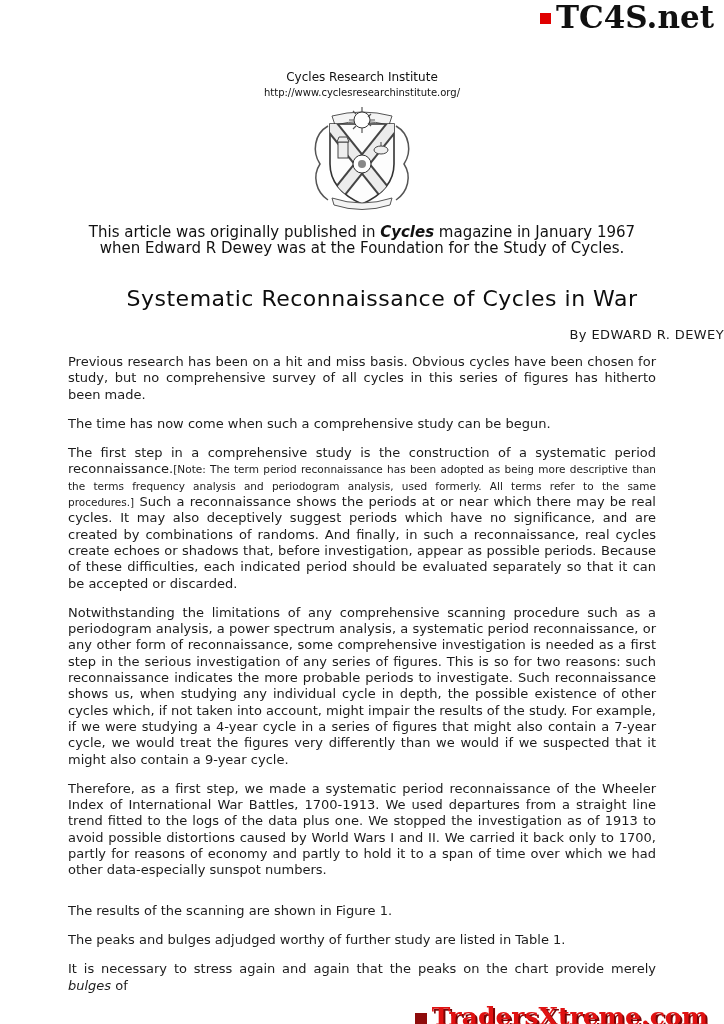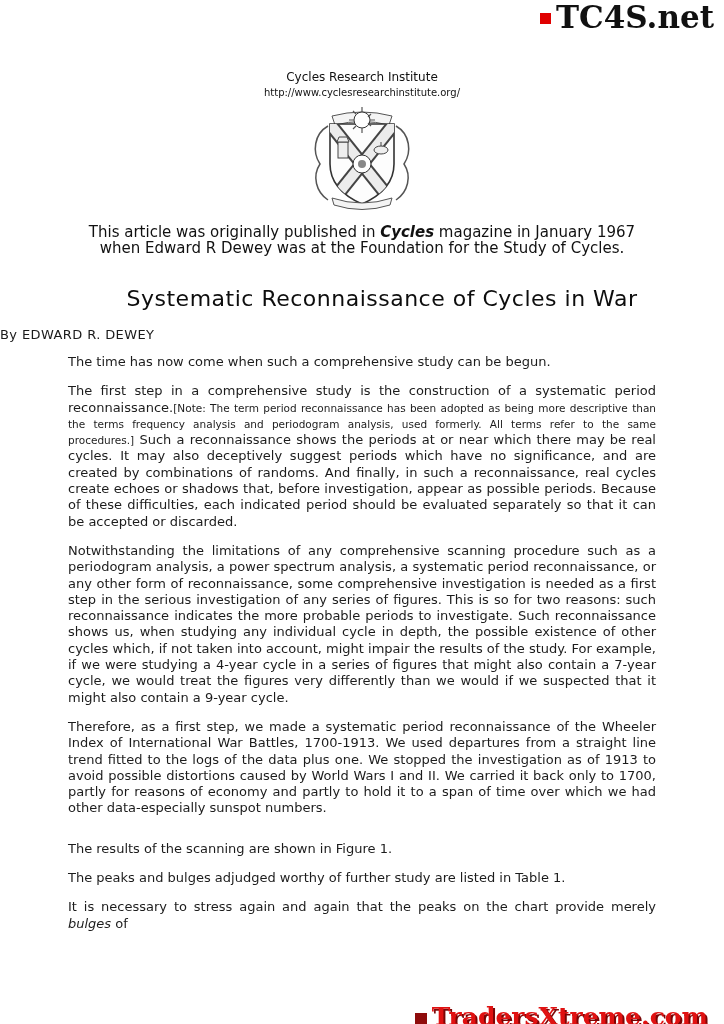--- a/index.html
+++ b/index.html
@@ -48,21 +48,21 @@
   .title {
     position: absolute; top: 286px; left: 0; right: 0;
     text-align: center;
     font-size: 22px;
     color: #0d0d0d;
     letter-spacing: 0.5px;
     padding-left: 40px;
   }
   .byline {
     position: absolute; top: 327px; left: 0; right: 0;
-    text-align: left;
+    text-align: right;
     font-size: 13px;
     letter-spacing: 0.4px;
     color: #1a1a1a;
   }
 
   .content {
     position: absolute;
     top: 354px;
     left: 68px;
     width: 588px;
@@ -167,20 +167,21 @@
     <div class="pubnote">
       <span>This article was originally published in </span><b><i><span>Cycles</span></i></b><span> magazine in January 1967</span><br>
       <span>when Edward R Dewey was at the Foundation for the Study of Cycles.</span>
     </div>
   </div>
 
   <div class="title">Systematic Reconnaissance of Cycles in War</div>
   <div class="byline">By EDWARD R. DEWEY</div>
 
   <div class="content">
+    <p><span>Previous research has been on a hit and miss basis. Obvious cycles have been chosen for study, but no comprehensive survey of all cycles in this series of figures has hitherto been made.</span></p>
     <p><span>The time has now come when such a comprehensive study can be begun.</span></p>
     <p><span>The first step in a comprehensive study is the construction of a systematic period reconnaissance.</span><span class="note">[Note: The term period reconnaissance has been adopted as being more descriptive than the terms frequency analysis and periodogram analysis, used formerly. All terms refer to the same procedures.]</span><span> Such a reconnaissance shows the periods at or near which there may be real cycles. It may also deceptively suggest periods which have no significance, and are created by combinations of randoms. And finally, in such a reconnaissance, real cycles create echoes or shadows that, before investigation, appear as possible periods. Because of these difficulties, each indicated period should be evaluated separately so that it can be accepted or discarded.</span></p>
     <p><span>Notwithstanding the limitations of any comprehensive scanning procedure such as a periodogram analysis, a power spectrum analysis, a systematic period reconnaissance, or any other form of reconnaissance, some comprehensive investigation is needed as a first step in the serious investigation of any series of figures. This is so for two reasons: such reconnaissance indicates the more probable periods to investigate. Such reconnaissance shows us, when studying any individual cycle in depth, the possible existence of other cycles which, if not taken into account, might impair the results of the study. For example, if we were studying a 4-year cycle in a series of figures that might also contain a 7-year cycle, we would treat the figures very differently than we would if we suspected that it might also contain a 9-year cycle.</span></p>
     <p><span>Therefore, as a first step, we made a systematic period reconnaissance of the Wheeler Index of International War Battles, 1700-1913. We used departures from a straight line trend fitted to the logs of the data plus one. We stopped the investigation as of 1913 to avoid possible distortions caused by World Wars I and II. We carried it back only to 1700, partly for reasons of economy and partly to hold it to a span of time over which we had other data-especially sunspot numbers.</span></p>
     <p class="gap-before"><span>The results of the scanning are shown in Figure 1.</span></p>
     <p><span>The peaks and bulges adjudged worthy of further study are listed in Table 1.</span></p>
     <p><span>It is necessary to stress again and again that the peaks on the chart provide merely </span><span class="ital">bulges</span><span> of</span></p>
   </div>
 
 

